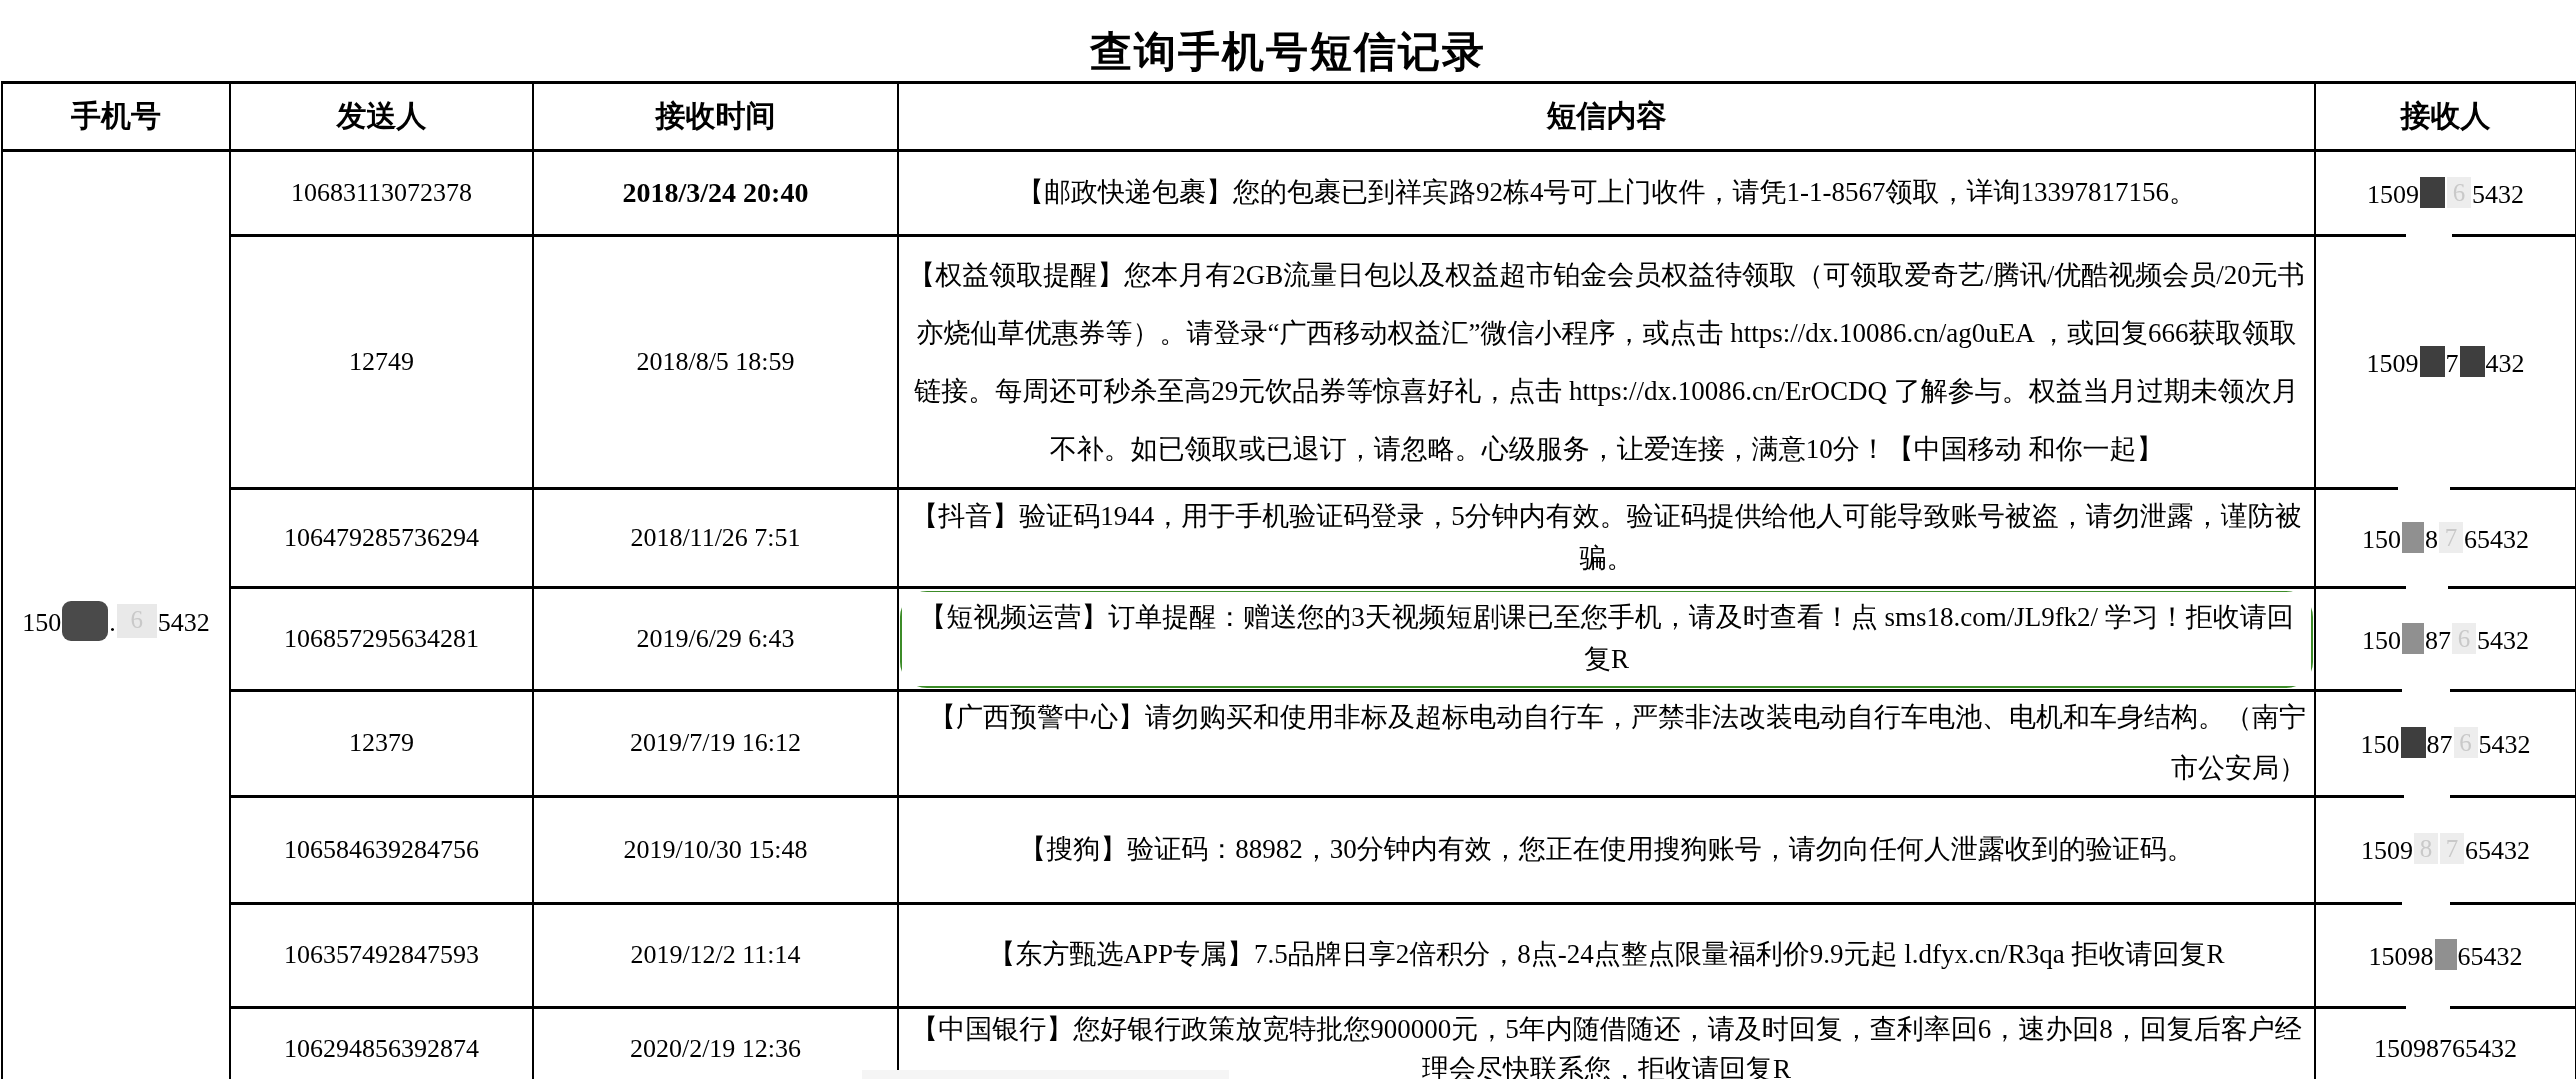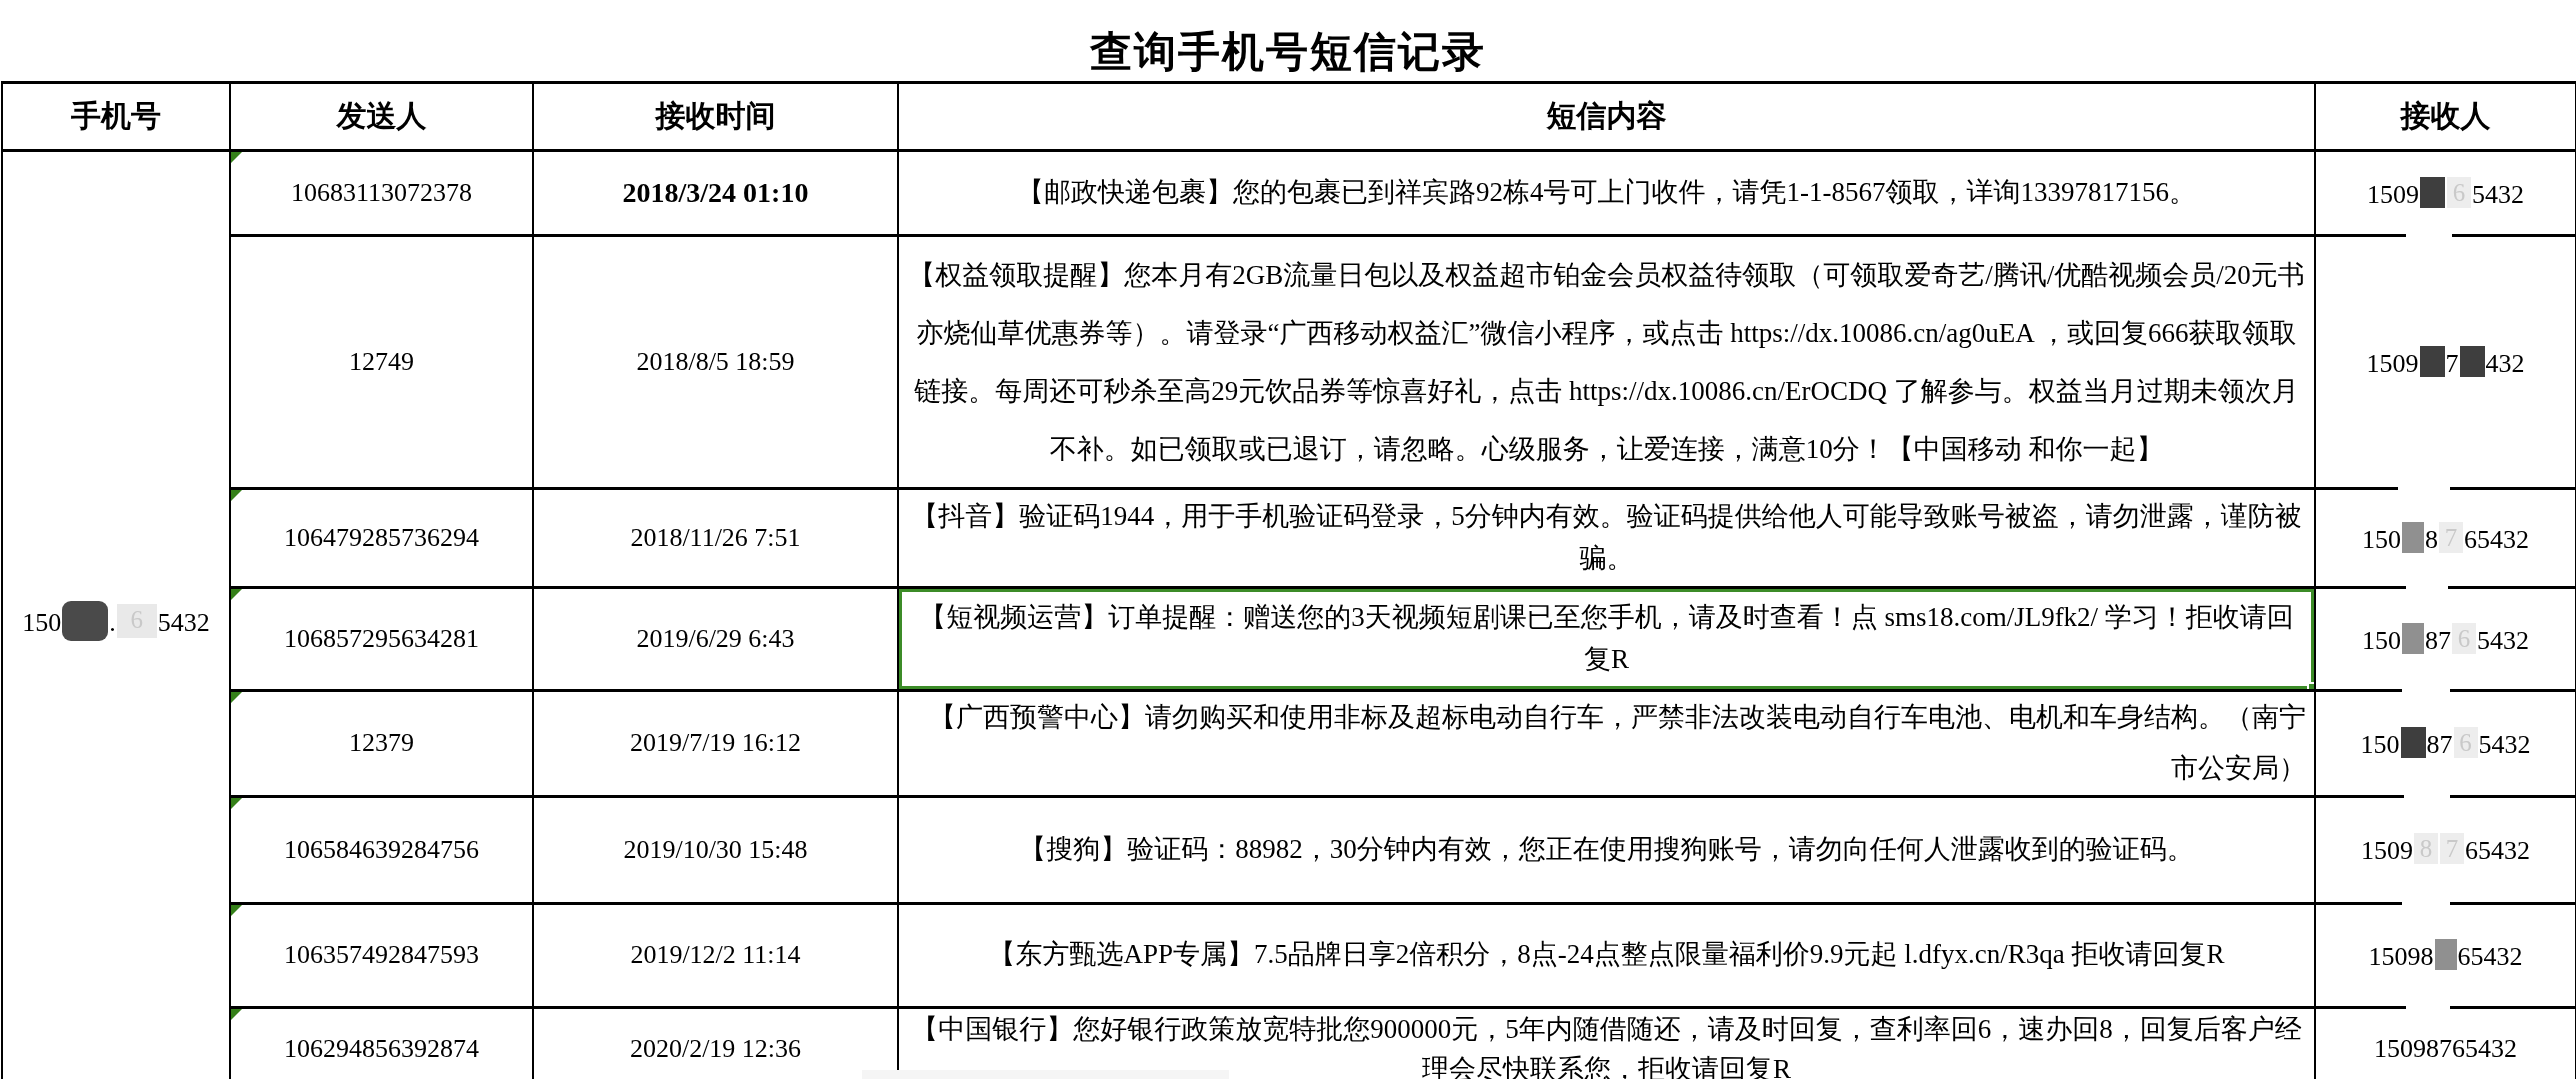--- a/index.html
+++ b/index.html
@@ -14,21 +14,21 @@
   body{background:#fff;font-family:"Liberation Serif","DejaVu Serif",serif;color:#000;}
   .page{position:relative;width:2576px;height:1080px;background:#fff;overflow:hidden;}
   .title{height:81px;text-align:center;padding-top:24px;font-size:42px;font-weight:700;letter-spacing:2px;}
   table{border-collapse:collapse;table-layout:fixed;width:2573px;margin-left:1px;}
   col.c-phone{width:228px;} col.c-sender{width:303px;} col.c-time{width:365px;}
   col.c-content{width:1417px;} col.c-recv{width:261px;}
   th,td{border:2px solid var(--grid);border-top-width:3px;border-bottom-width:3px;
         text-align:center;vertical-align:middle;overflow:hidden;background:#fff;}
   thead tr{height:68px;}
   th{font-size:30px;font-weight:700;}
-  td{font-size:26px;}
+  td{font-size:26px;border-radius:29px;}
   td.content{font-size:27px;line-height:1.55;padding:0 8px;}
   .lh-tall{line-height:2.15 !important;}
   .lh-mid{line-height:1.9 !important;text-align:right;}
   .lh-base{line-height:1.5 !important;}
   tr.h1{height:85px;} tr.h2{height:253px;} tr.h3{height:99px;} tr.h4{height:103px;}
   tr.h5{height:102px;} tr.h6{height:107px;margin-left:36px;} tr.h7{height:104px;} tr.h8{height:73px;}
   tbody tr.h1 td.time{font-weight:700;font-size:28px;}
   td.sender{position:relative;}
   .tri{position:absolute;top:0;left:0;width:0;height:0;
        border-top:11px solid var(--tri-green);border-right:11px solid transparent;}
@@ -67,21 +67,21 @@
         <th>发送人</th>
         <th>接收时间</th>
         <th>短信内容</th>
         <th>接收人</th>
       </tr>
     </thead>
     <tbody>
       <tr class="h1">
         <td rowspan="8"><span>150</span><span class="box blob"></span><span>.</span><span class="box lightwide">6</span><span>5432</span></td>
         <td class="sender"><i class="tri"></i><span>10683113072378</span></td>
-        <td class="time">2018/3/24 01:10</td>
+        <td class="time">2018/3/24 20:40</td>
         <td class="content">【邮政快递包裹】您的包裹已到祥宾路92栋4号可上门收件，请凭1-1-8567领取，详询13397817156。</td>
         <td><span>1509</span><span class="box dark"></span><span class="box light">6</span><span>5432</span></td>
       </tr>
       <tr class="h2">
         <td class="sender">12749</td>
         <td class="time">2018/8/5 18:59</td>
         <td class="content lh-tall">【权益领取提醒】您本月有2GB流量日包以及权益超市铂金会员权益待领取（可领取爱奇艺/腾讯/优酷视频会员/20元书亦烧仙草优惠券等）。请登录“广西移动权益汇”微信小程序，或点击 https://dx.10086.cn/ag0uEA ，或回复666获取领取链接。每周还可秒杀至高29元饮品券等惊喜好礼，点击 https://dx.10086.cn/ErOCDQ 了解参与。权益当月过期未领次月不补。如已领取或已退订，请忽略。心级服务，让爱连接，满意10分！【中国移动 和你一起】</td>
         <td><span>1509</span><span class="box dark"></span><span>7</span><span class="box dark"></span><span>432</span></td>
       </tr>
       <tr class="h3">

